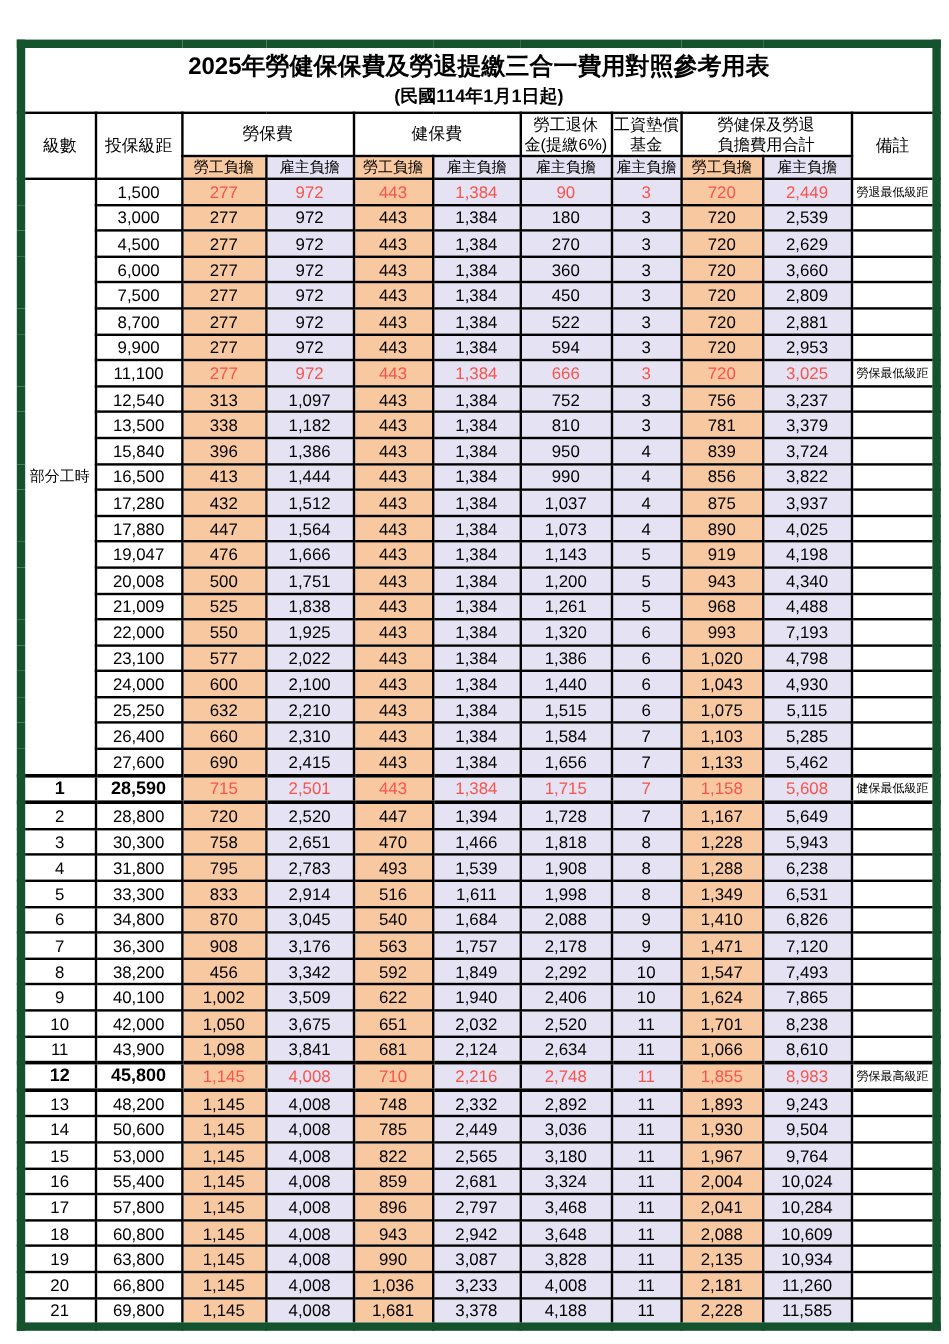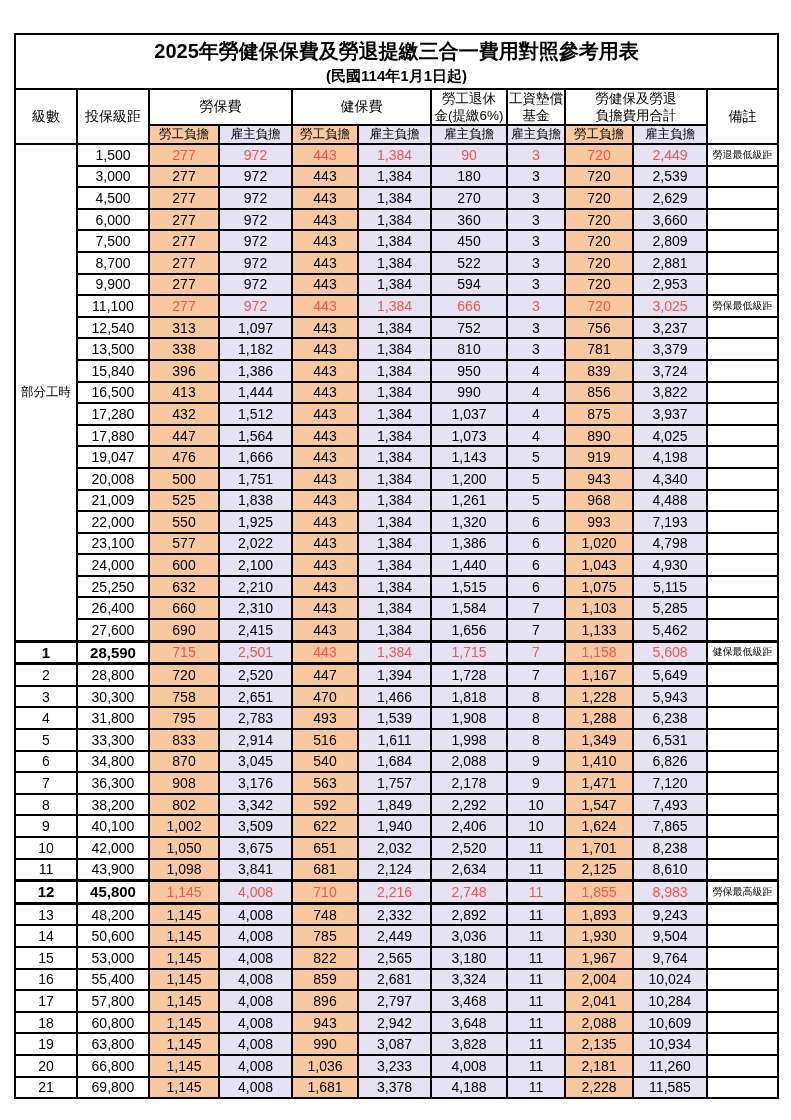--- a/index.html
+++ b/index.html
@@ -3,21 +3,21 @@
 <meta charset="utf-8">
 <style>
   html,body{margin:0;padding:0;background:#ffffff;}
   .page{position:relative;width:791px;height:1120px;background:#ffffff;
         font-family:"Liberation Sans","DejaVu Sans",sans-serif;}
   table.fee-table{position:absolute;left:14px;top:33px;width:763px;
         border-collapse:collapse;table-layout:fixed;}
   table.fee-table td,table.fee-table th{border:2px solid #000;padding:0;margin:0;
         text-align:center;vertical-align:middle;color:#000;font-weight:normal;
         overflow:hidden;white-space:nowrap;}
-  table.fee-table{border:1px solid #14532d;}
+  table.fee-table{border:7px solid #14532d;}
   .title-cell{height:53px;border-bottom:2px solid #000;}
   .title-line1{font-size:20px;font-weight:bold;line-height:28px;}
   .title-line2{font-size:15px;font-weight:bold;line-height:22px;}
   .hdr-a{height:36px;font-size:14px;}
   .hdr-a .two-line{font-size:13.5px;line-height:17px;}
   .hdr-b{height:17px;font-size:12.5px;}
   .emp{background:#F8C9A0;}
   .er{background:#E4E2F3;}
   tbody td{height:19.6px;font-size:14px;}
   td.note-cell{font-size:10px;font-weight:bold;color:#FF4240;}
@@ -446,21 +446,21 @@
           <td class="val er">1,757</td>
           <td class="val er">2,178</td>
           <td class="val er">9</td>
           <td class="val emp">1,471</td>
           <td class="val er">7,120</td>
           <td class="note-cell"></td>
         </tr>
         <tr>
           <td class="level-cell">8</td>
           <td class="bracket-cell">38,200</td>
-          <td class="val emp">802</td>
+          <td class="val emp">456</td>
           <td class="val er">3,342</td>
           <td class="val emp">592</td>
           <td class="val er">1,849</td>
           <td class="val er">2,292</td>
           <td class="val er">10</td>
           <td class="val emp">1,547</td>
           <td class="val er">7,493</td>
           <td class="note-cell"></td>
         </tr>
         <tr>
@@ -491,21 +491,21 @@
         </tr>
         <tr>
           <td class="level-cell">11</td>
           <td class="bracket-cell">43,900</td>
           <td class="val emp">1,098</td>
           <td class="val er">3,841</td>
           <td class="val emp">681</td>
           <td class="val er">2,124</td>
           <td class="val er">2,634</td>
           <td class="val er">11</td>
-          <td class="val emp">2,125</td>
+          <td class="val emp">1,066</td>
           <td class="val er">8,610</td>
           <td class="note-cell"></td>
         </tr>
         <tr class="red-row bold-row sep">
           <td class="level-cell">12</td>
           <td class="bracket-cell">45,800</td>
           <td class="val emp">1,145</td>
           <td class="val er">4,008</td>
           <td class="val emp">710</td>
           <td class="val er">2,216</td>

